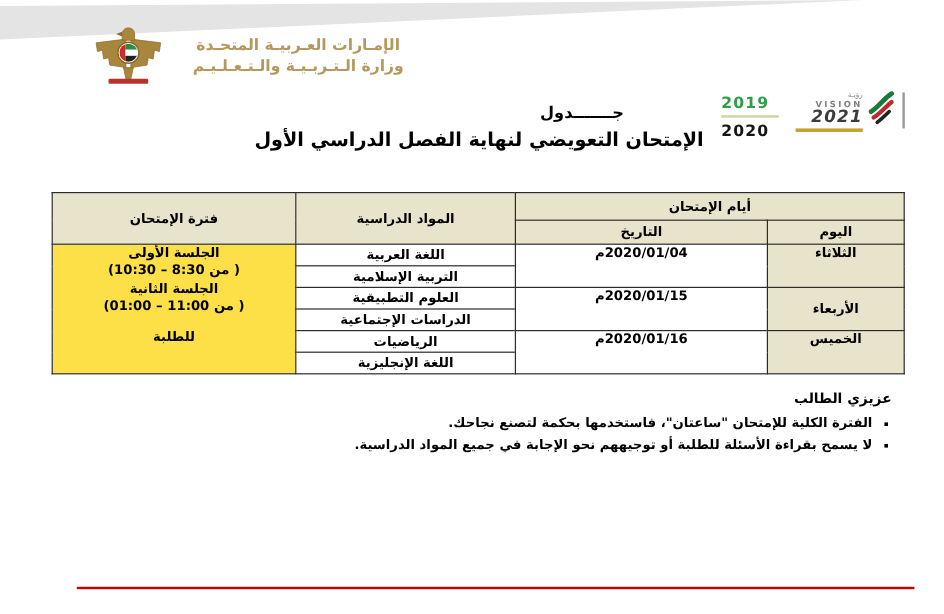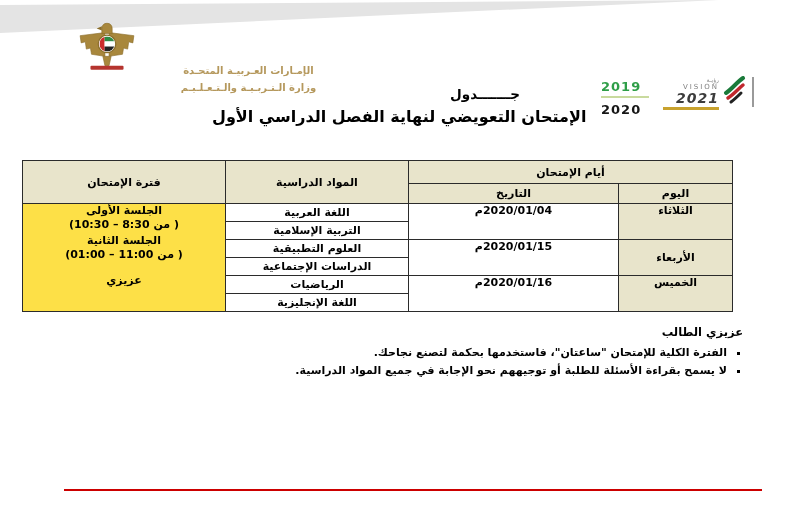--- a/index.html
+++ b/index.html
@@ -7,45 +7,45 @@
     position:relative; width:787px; height:512px; background:#fff;
     overflow:hidden; font-family:"DejaVu Sans", sans-serif; color:#000;
   }
   
   .wedge { position:absolute; top:0; left:0; }
 
   
   .emblem { position:absolute; left:76px; top:22px; }
   .ministry {
     position:absolute; left:146px; top:30px; width:205px;
-    color:#b5985c; font-weight:bold; font-size:10px; letter-spacing:1.5px;
-    text-align:center; line-height:17px; direction:rtl;margin-top:32px;
+    color:#b5985c; font-weight:bold; font-size:13px; letter-spacing:1.5px;
+    text-align:center; line-height:17px; direction:rtl;
   }
   
   .years { position:absolute; left:601px; top:79px; width:48px; font-weight:bold; font-size:13px; }
   .years .y1 { color:#2f9e48; letter-spacing:1px; }
   .years .sep { height:2px; background:#c9da9e; margin:2px 0 4px; }
   .years .y2 { color:#161616; letter-spacing:1px; }
   
   .vision { position:absolute; left:663px; top:76px; display:flex; gap:3px; align-items:flex-start; }
   .v-col { display:flex; flex-direction:column; align-items:flex-end; }
   .v-ar { font-size:6px; color:#8a8a8a; line-height:7px; }
-  .v-vision { font-size:7px; letter-spacing:2px; color:#7f7f7f; font-weight:normal; line-height:8px; }
+  .v-vision { font-size:7px; letter-spacing:2px; color:#7f7f7f; font-weight:bold; line-height:8px; }
   .v-year { font-size:14px; font-weight:bold; color:#3c3c3c; letter-spacing:1px; line-height:14px;font-style:italic; }
   .v-gold { width:56px; height:3px; background:#c8a22e; margin-top:2px; }
   .vsep { position:absolute; left:752px; top:77px; width:1.5px; height:30px; background:#9a9a9a; }
 
   
   .title-main { position:absolute; left:235px; top:86px; width:500px; text-align:center; font-weight:bold; font-size:13.5px; direction:rtl; }
   .title-2   { position:absolute; left:212px; top:107px; width:500px; text-align:left; font-weight:bold; font-size:16px; direction:rtl; }
   .title-3   { position:absolute; left:212px; top:127px; width:500px; text-align:center; font-weight:bold; font-size:12px; word-spacing:6px; direction:rtl; }
 
   
   table.exam {
-    position:absolute; left:22px; top:160px; width:710px;
+    position:absolute; left:43px; top:160px; width:710px;
     border-collapse:collapse; direction:rtl; font-size:11px; font-weight:bold;
     table-layout:fixed;
   }
   table.exam td { border:1px solid #2b2b2b; text-align:center; padding:0; overflow:hidden; }
   .hdr { background:#e8e4cb; }
   tr.h1 td { height:22px; }
   tr.h2 td { height:19px; }
   tr.r  td { height:17px; }
   .date-cell { vertical-align:top; padding-top:2px; background:#fff; }
   .day-cell  { background:#e8e4cb; vertical-align:top; padding-top:3px; }
@@ -142,21 +142,21 @@
       </tr>
       <tr class="r">
         <td class="day-cell" rowspan="2">الثلاثاء</td>
         <td class="date-cell" rowspan="2">2020/01/04م</td>
         <td>اللغة العربية</td>
         <td class="period-cell" rowspan="6">
           <div>الجلسة الأولى</div>
           <div>( من 8:30 – 10:30)</div>
           <div class="g">الجلسة الثانية</div>
           <div>( من 11:00 – 01:00)</div>
-          <div class="g2">عزيزي</div>
+          <div class="g2">للطلبة</div>
         </td>
       </tr>
       <tr class="r">
         <td>التربية الإسلامية</td>
       </tr>
       <tr class="r">
         <td class="day-cell" rowspan="2">الأربعاء</td>
         <td class="date-cell" rowspan="2">2020/01/15م</td>
         <td>العلوم التطبيقية</td>
       </tr>

